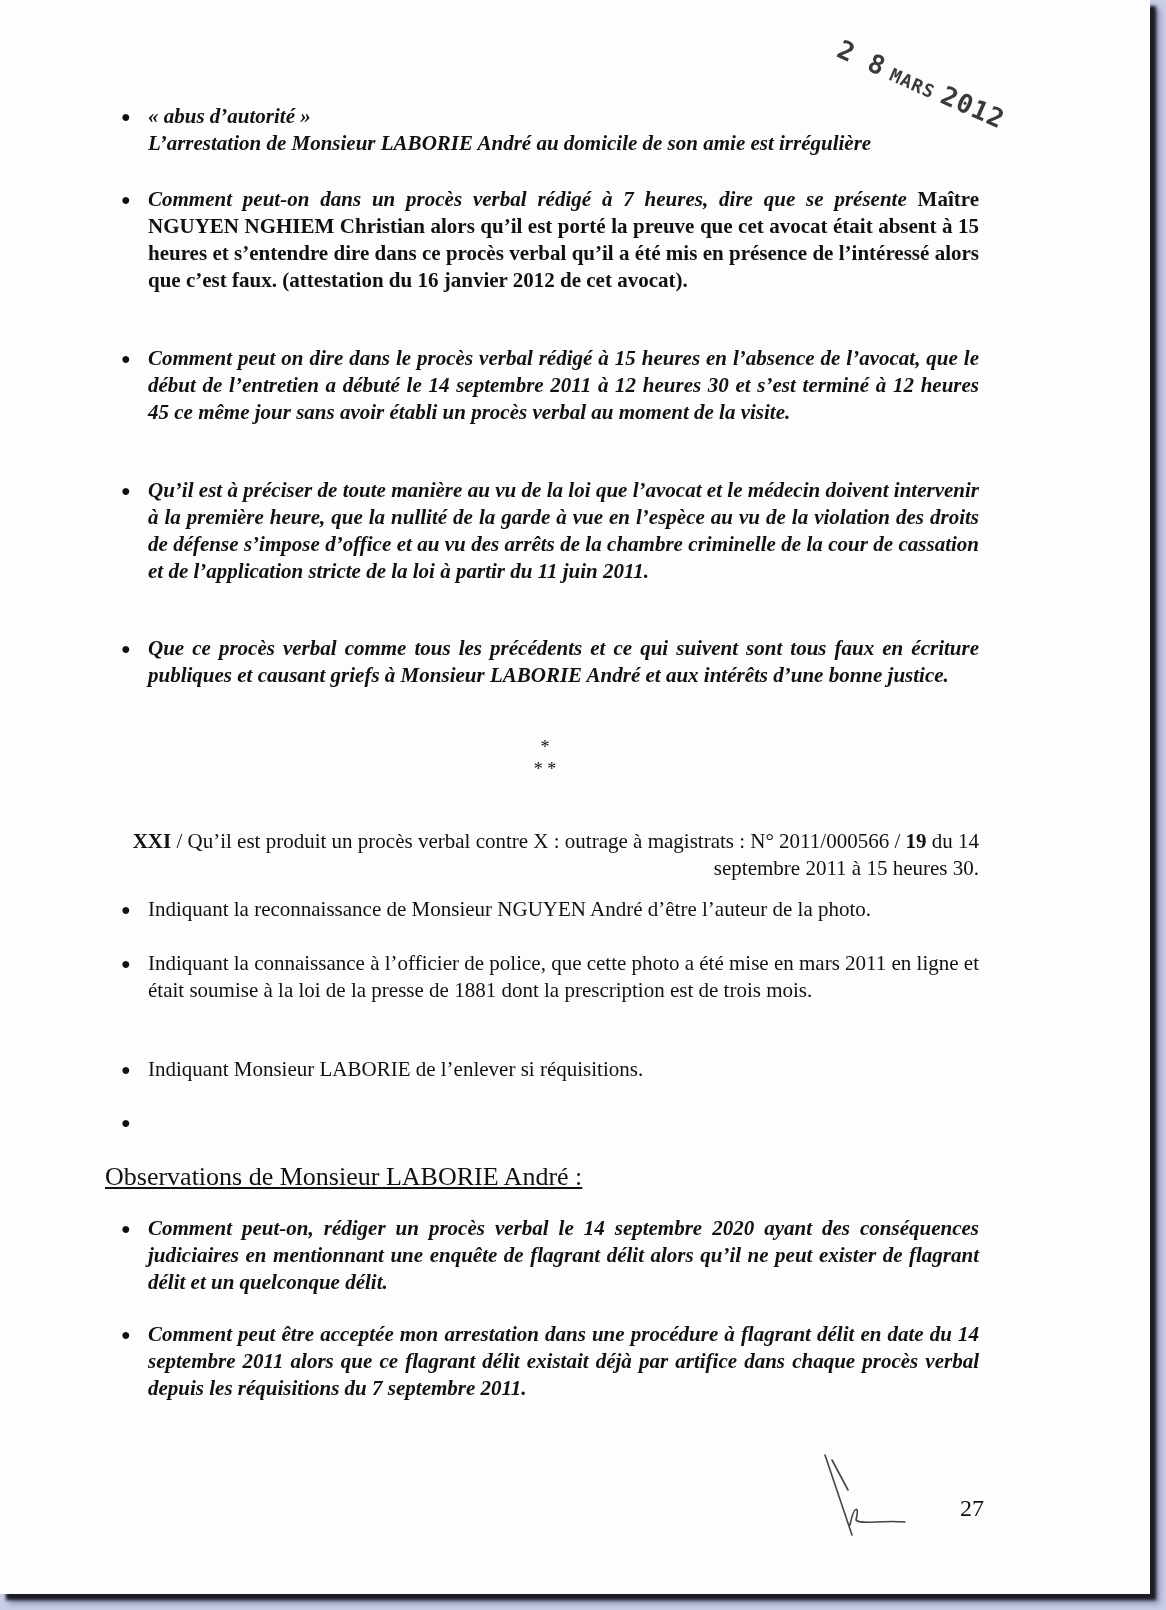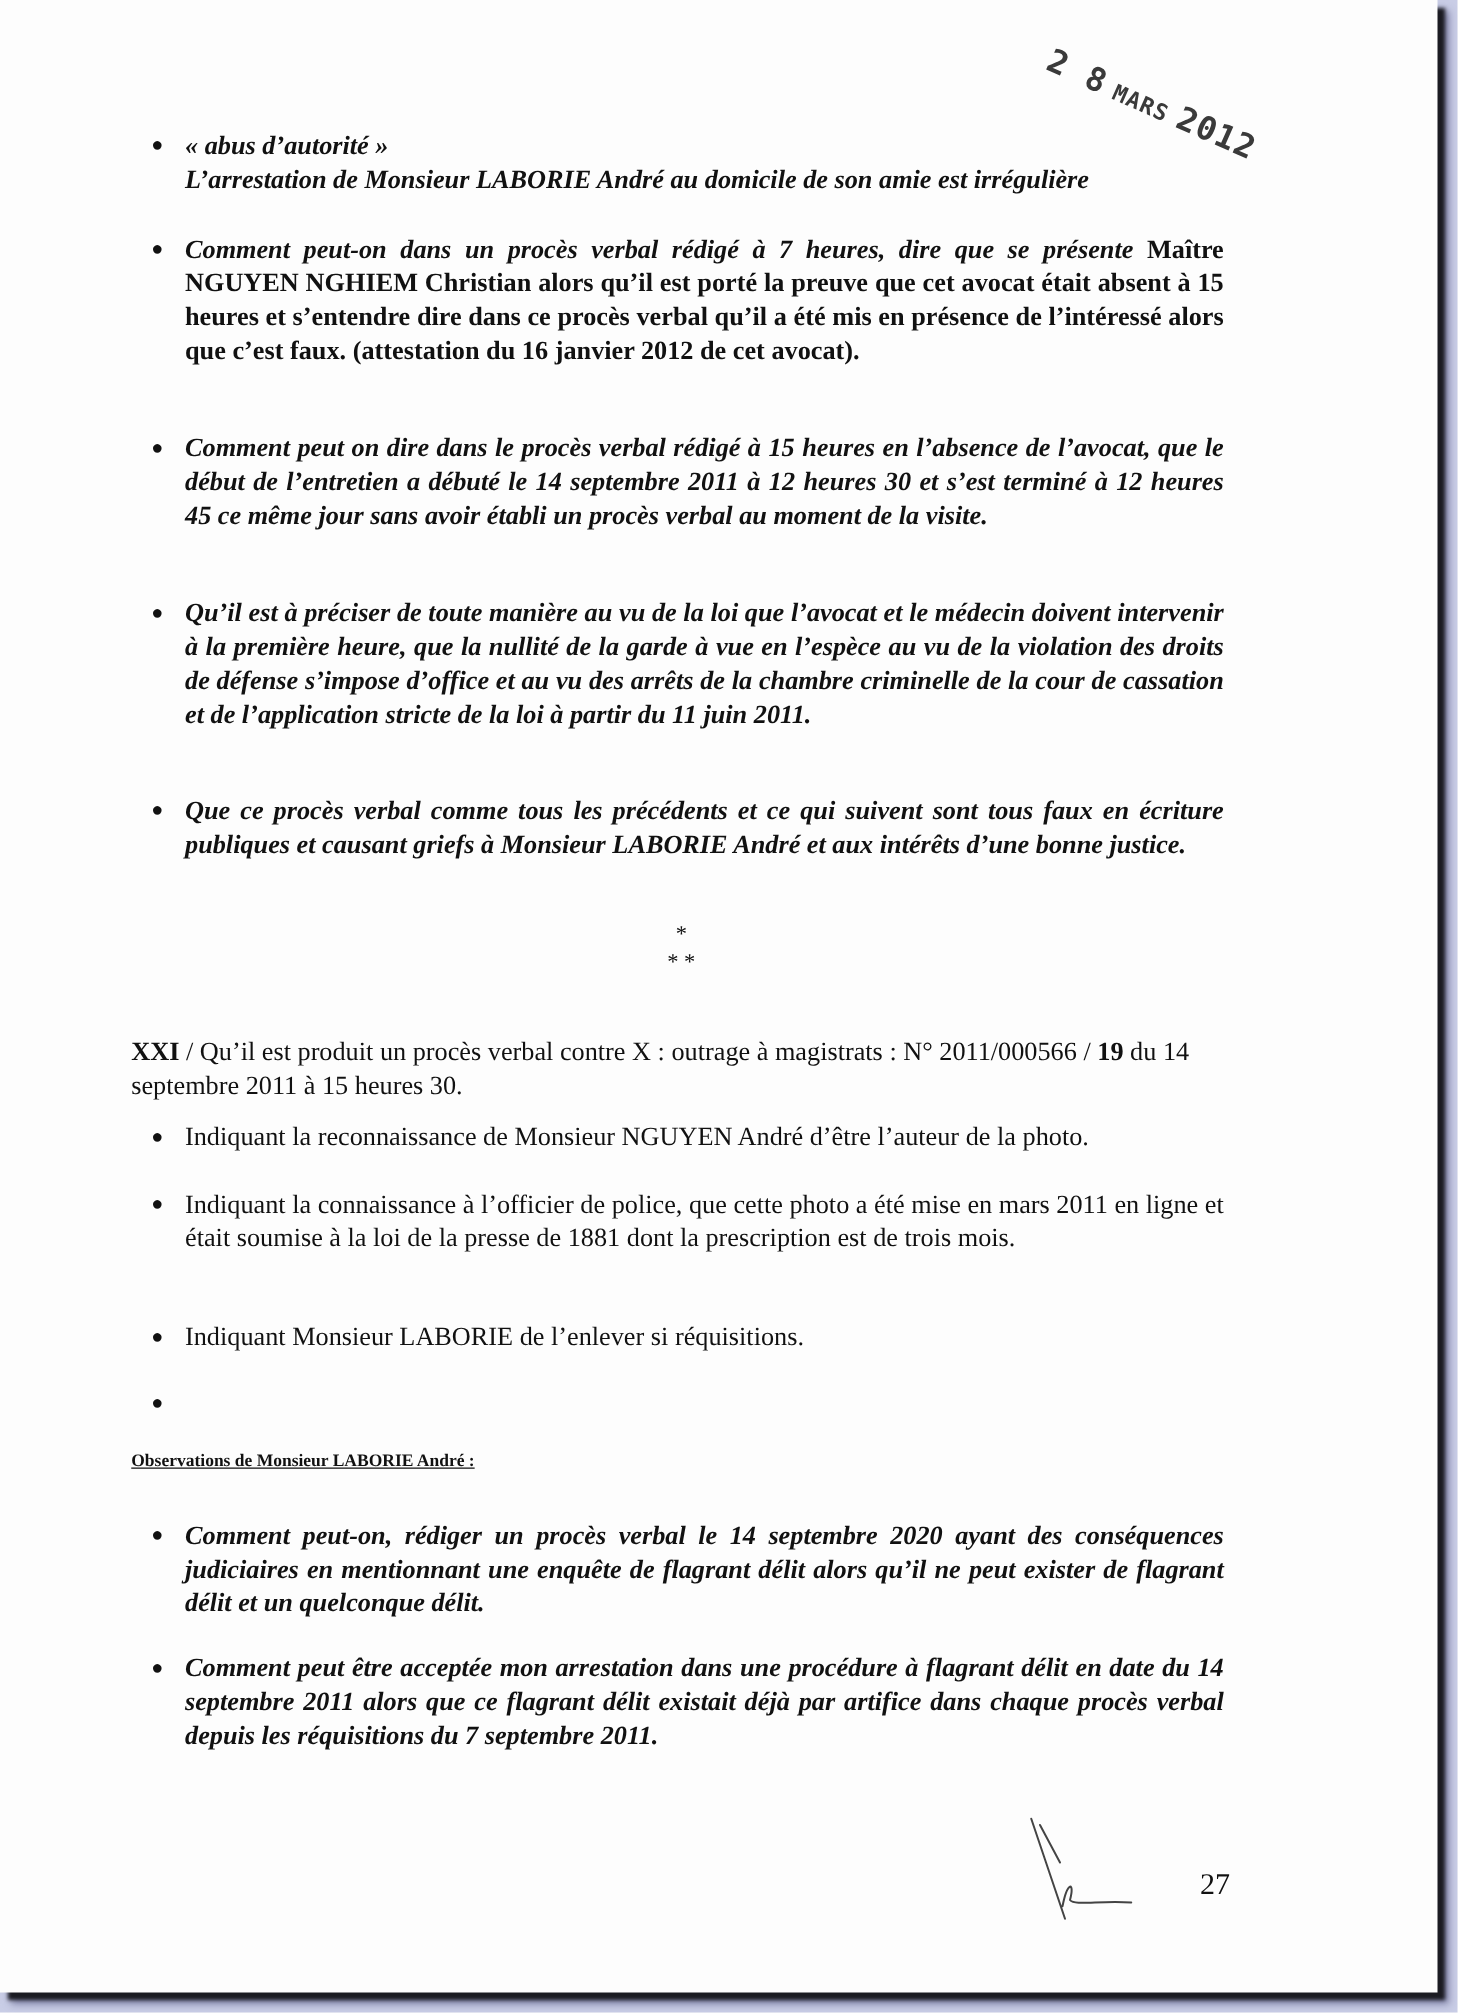--- a/index.html
+++ b/index.html
@@ -22,21 +22,21 @@
   }
   .stamp .d { font-size:26px; margin-right:8px; }
   .stamp .m { font-size:18px; margin-right:8px; }
   .item { position:absolute; left:148px; width:831px; font-size:21px; line-height:27px; text-align:justify; }
   .item .bullet { position:absolute; left:-27px; top:0; font-size:16px; }
   .bi { font-weight:bold; font-style:italic; }
   .b { font-weight:bold; }
   .reg { font-weight:normal; font-style:normal; }
   .stars { position:absolute; left:0; width:1090px; text-align:center; font-size:18px; line-height:22px; }
   .para { position:absolute; left:105px; width:874px; font-size:21px; line-height:27px; }
-  .heading { position:absolute; left:105px; font-size:14px; font-weight:bold; text-decoration:underline; }
+  .heading { position:absolute; left:105px; font-size:26px; font-weight:normal; text-decoration:underline; }
   .pagenum { position:absolute; left:960px; top:1495px; font-size:24px; }
   .sig { position:absolute; left:820px; top:1450px; width:120px; height:110px; }
 </style>
 </head>
 <body>
 
 <div class="page">
 
   <div class="stamp">
     <span class="d">2 8</span><span class="m">MARS</span><span class="d">2012</span>
@@ -67,21 +67,21 @@
   <div class="item bi" style="top:635px;">
     <span class="bullet">●</span>
     <span>Que ce procès verbal comme tous les précédents et ce qui suivent sont tous faux en écriture publiques et causant griefs à Monsieur LABORIE André et aux intérêts d’une bonne justice.</span>
   </div>
 
   <div class="stars" style="top:736px;">
     <div>*</div>
     <div>* *</div>
   </div>
 
-  <div class="para" style="top:828px;">
+  <div class="para" style="top:828px;text-align:right;">
     <span class="b">XXI</span><span> / Qu’il est produit un procès verbal  contre X : outrage à magistrats : N° 2011/000566 / </span><span class="b">19</span><span> du 14 septembre 2011 à 15 heures 30.</span>
   </div>
 
   <div class="item reg" style="top:896px;">
     <span class="bullet">●</span>
     <span>Indiquant la reconnaissance de Monsieur NGUYEN André d’être l’auteur de la photo.</span>
   </div>
   <div class="item reg" style="top:950px;">
     <span class="bullet">●</span>
     <span>Indiquant la connaissance à l’officier de police, que cette photo a été mise en mars 2011 en ligne et était soumise à la loi de la presse de 1881 dont la prescription est de trois mois.</span>

